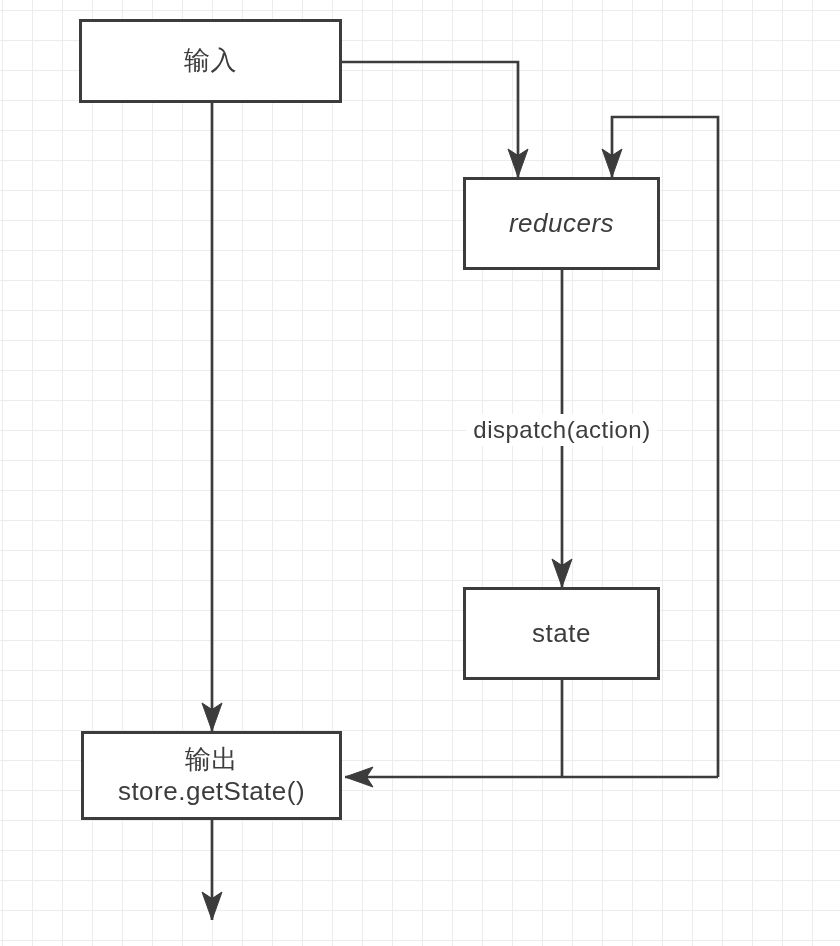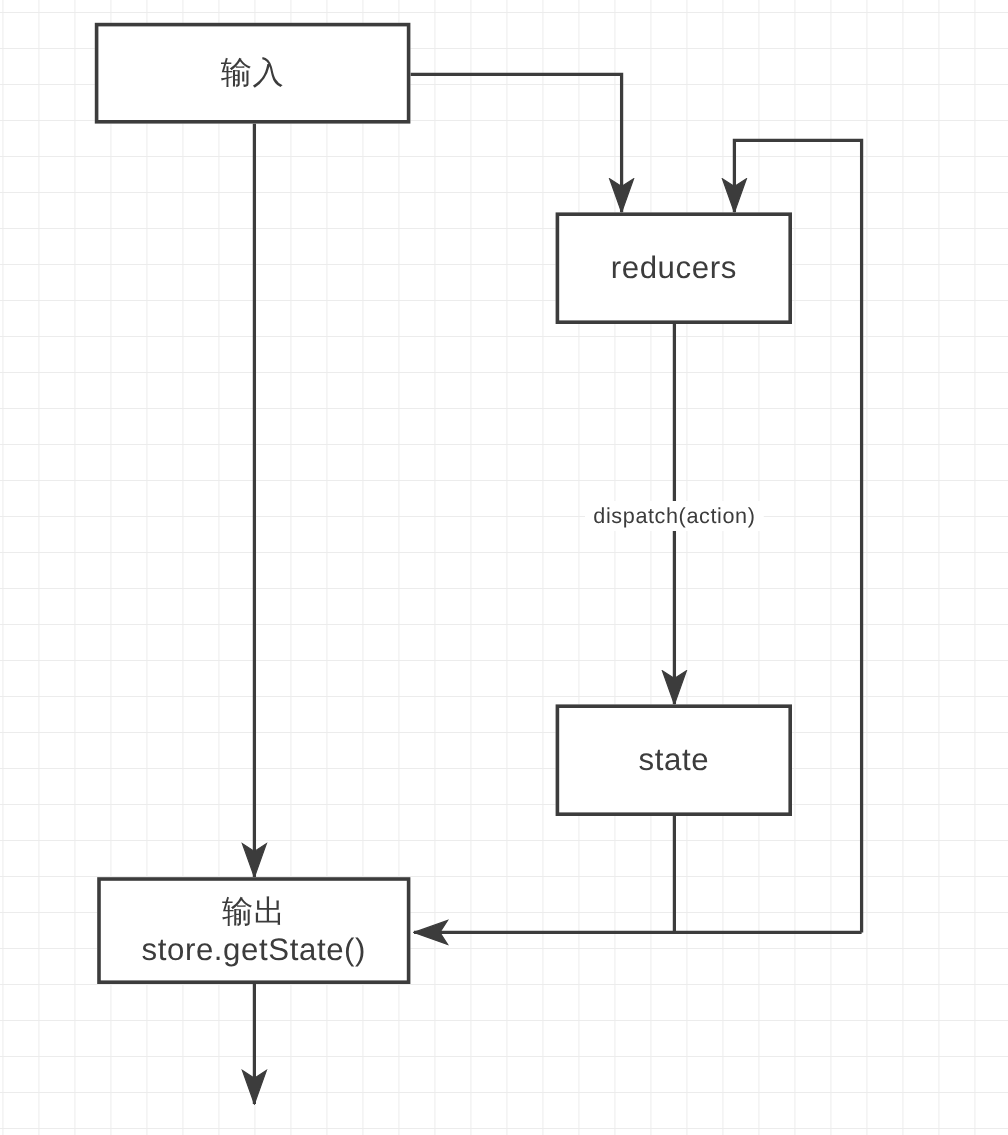--- a/index.html
+++ b/index.html
@@ -47,31 +47,31 @@
     align-items: center;
     justify-content: center;
     color: var(--text, #3c3c3c);
     font-size: 26px;
     letter-spacing: 0.5px;
     text-align: right;
     line-height: 1.2;
     white-space: nowrap;
   }
   #node-input    { left: 79px;  top: 19px;  width: 263px; height: 84px; }
-  #node-reducers { left: 463px; top: 177px; width: 197px; height: 93px; }
+  #node-reducers { left: 463px; top: 177px; width: 197px; height: 93px; font-style: italic; }
   #node-state    { left: 463px; top: 587px; width: 197px; height: 93px; }
   #node-output   { left: 81px;  top: 731px; width: 261px; height: 89px; }
   .edge-label {
     position: absolute;
     left: 562px;
     top: 430px;
     transform: translate(-50%, -50%);
     background: var(--node-fill, #ffffff);
     padding: 2px 7px;
-    font-size: 18px;
+    font-size: 24px;
     letter-spacing: 0.5px;
     color: var(--text, #3c3c3c);
     white-space: nowrap;
   }
 </style>
 </head>
 <body>
 
 <div class="canvas">
 

